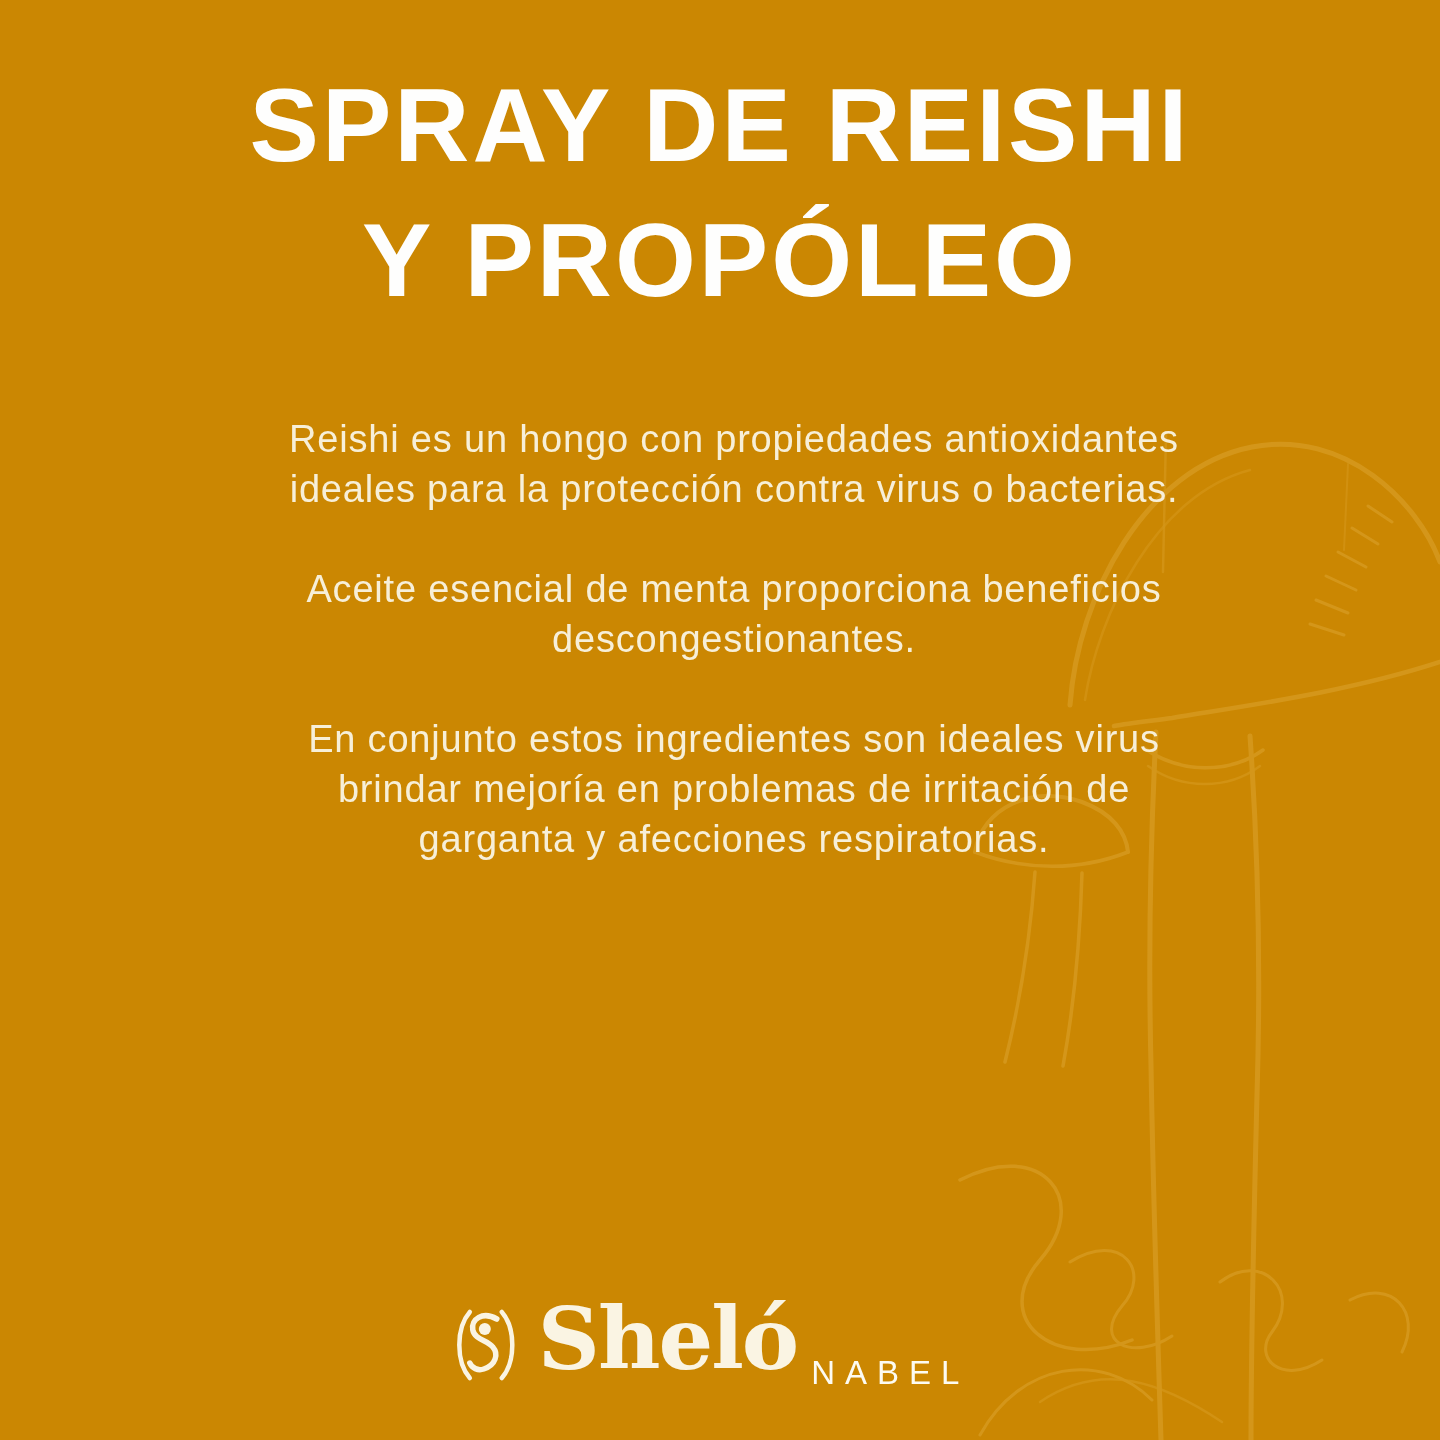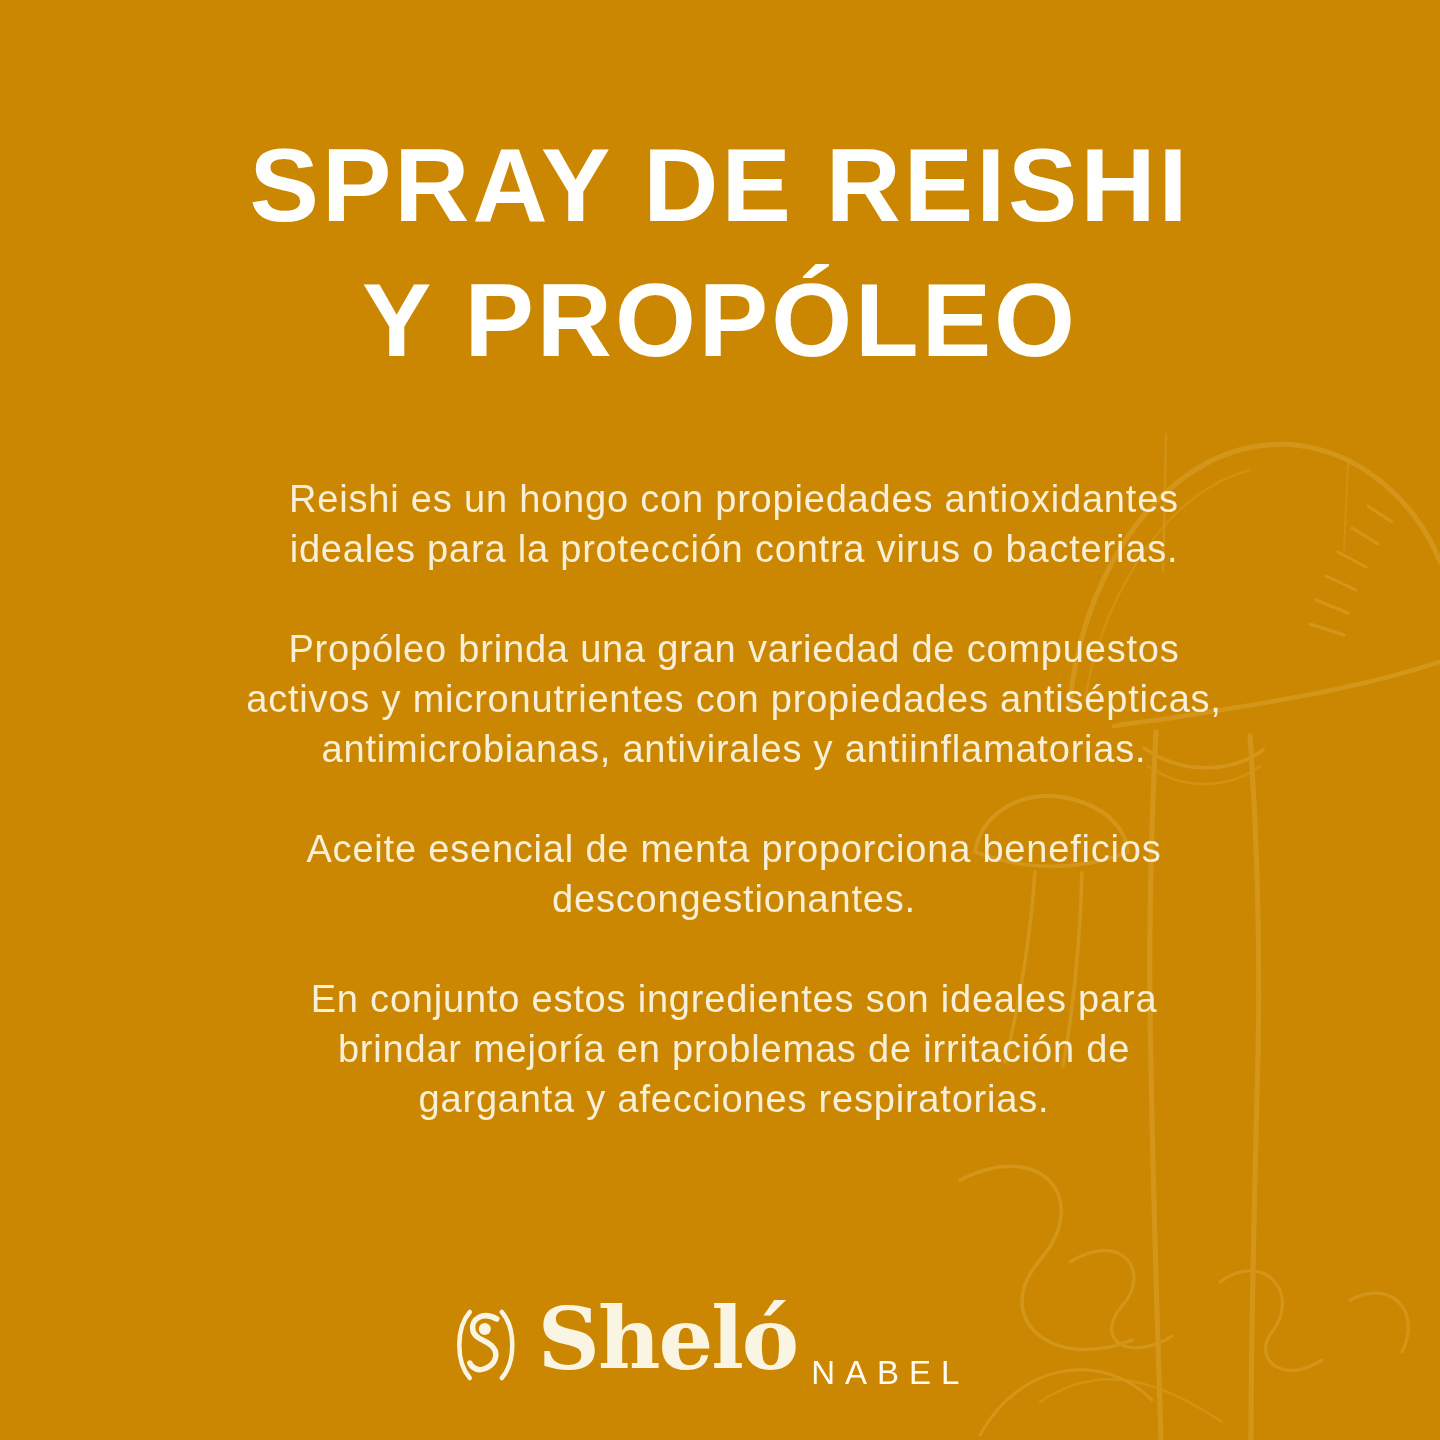--- a/index.html
+++ b/index.html
@@ -28,21 +28,21 @@
   }
   .watermark path, .watermark line {
     fill: none;
     stroke: #DCA42F;
     stroke-linecap: round;
     stroke-linejoin: round;
   }
   .title {
     position: relative;
     margin: 0;
-    padding-top: 118px;
+    padding-top: 58px;
     text-align: center;
     color: #FEFEFD;
     font-size: 104px;
     line-height: 135px;
     font-weight: 800;
     letter-spacing: 3px;
     white-space: pre-line;
     z-index: 2;
   }
   .paragraphs {
@@ -137,26 +137,23 @@
     <path d="M60,1035 C100,962 182,950 232,1000" stroke-width="3"></path>
     <path d="M120,1002 C182,960 242,982 302,1022" stroke-width="2.5" opacity="0.7"></path>
   </svg>
 
   <h1 class="title">SPRAY DE REISHI
 Y PROPÓLEO</h1>
 
   <div class="paragraphs">
     <p class="para">Reishi es un hongo con propiedades antioxidantes
 ideales para la protección contra virus o bacterias.</p>
-    <p class="para">Propóleo brinda una gran variedad de compuestos
-activos y micronutrientes con propiedades antisépticas,
-antimicrobianas, antivirales y antiinflamatorias.</p>
     <p class="para">Aceite esencial de menta proporciona beneficios
 descongestionantes.</p>
-    <p class="para">En conjunto estos ingredientes son ideales para
+    <p class="para">En conjunto estos ingredientes son ideales virus
 brindar mejoría en problemas de irritación de
 garganta y afecciones respiratorias.</p>
   </div>
 
   <div class="logo">
     <svg class="emblem" viewBox="0 0 72 78" aria-hidden="true">
       <path d="M20,6 C6,22 6,56 20,72" stroke-width="4.5"></path>
       <path d="M52,6 C66,22 66,56 52,72" stroke-width="4.5"></path>
       <path d="M47,13 C33,5 21,13 23,24 C25,34 38,34 43,41 C49,48 46,59 34,63 C28,65 22,62 20,57" stroke-width="5.5"></path>
       <circle cx="35" cy="23" r="6" fill="#FAF4E3" stroke="none"></circle>

